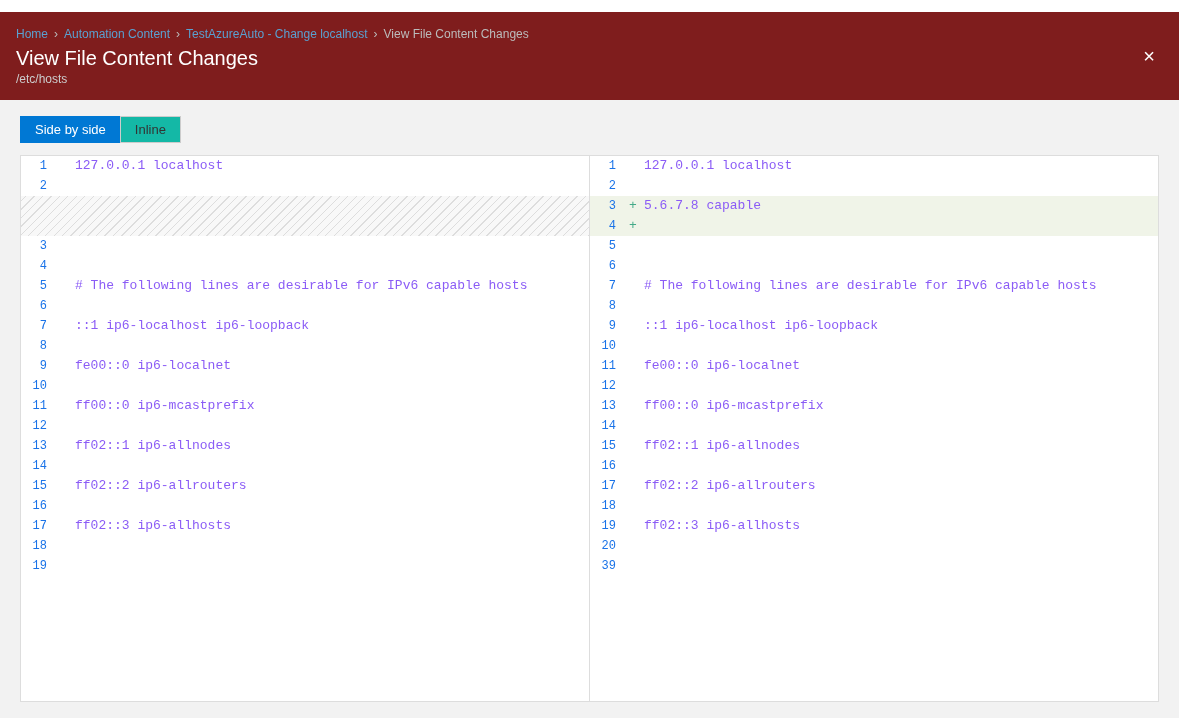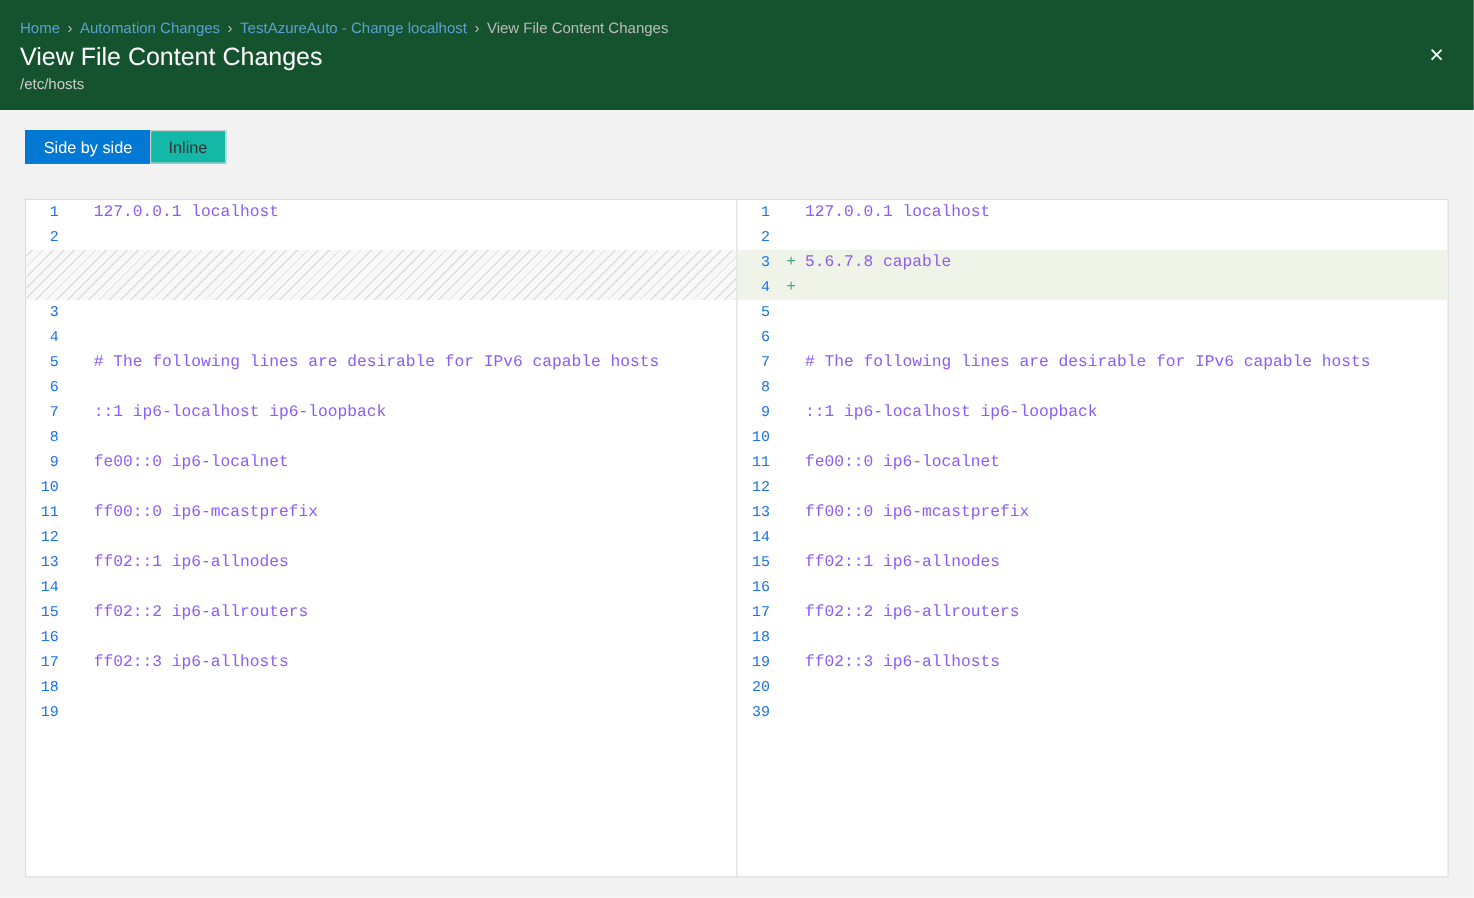--- a/index.html
+++ b/index.html
@@ -15,28 +15,29 @@
       position: relative;
       width: 1179px;
       height: 718px;
       background: #fff;
       display: flex;
       flex-direction: column;
     }
 
     
     .modal-header {
-      background: #14532d;
+      background: #7f1d1d;
       color: #fff;
       padding: 0 16px;
       display: flex;
       align-items: center;
       justify-content: space-between;
       min-height: 88px;
       flex-shrink: 0;
+      margin-top: 12px;
     }
 
     .modal-header-content {
       display: flex;
       flex-direction: column;
     }
 
     .breadcrumb {
       display: flex;
       align-items: center;
@@ -83,21 +84,20 @@
     }
 
     
     .modal-body {
       flex: 1;
       background: #f2f2f2;
       padding: 16px 20px;
       overflow: hidden;
       display: flex;
       flex-direction: column;
-      gap: 16px;
     }
 
     
     .tab-bar {
       display: flex;
       align-items: center;
       margin-bottom: 12px;
       flex-shrink: 0;
     }
 
@@ -204,21 +204,21 @@
 </head>
 <body>
 
 <div class="modal-overlay">
 
   <div class="modal-header">
     <div class="modal-header-content">
       <div class="breadcrumb">
         <span class="breadcrumb-item">Home</span>
         <span class="breadcrumb-sep">›</span>
-        <span class="breadcrumb-item">Automation Changes</span>
+        <span class="breadcrumb-item">Automation Content</span>
         <span class="breadcrumb-sep">›</span>
         <span class="breadcrumb-item">TestAzureAuto - Change localhost</span>
         <span class="breadcrumb-sep">›</span>
         <span class="breadcrumb-current">View File Content Changes</span>
       </div>
       <div class="modal-title">View File Content Changes</div>
       <div class="modal-subtitle">/etc/hosts</div>
     </div>
     <button class="close-button">×</button>
   </div>

